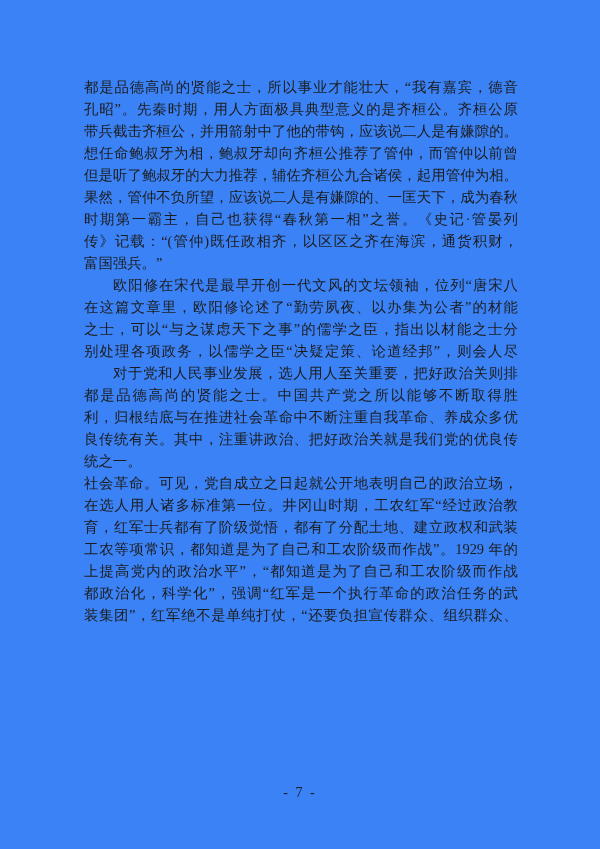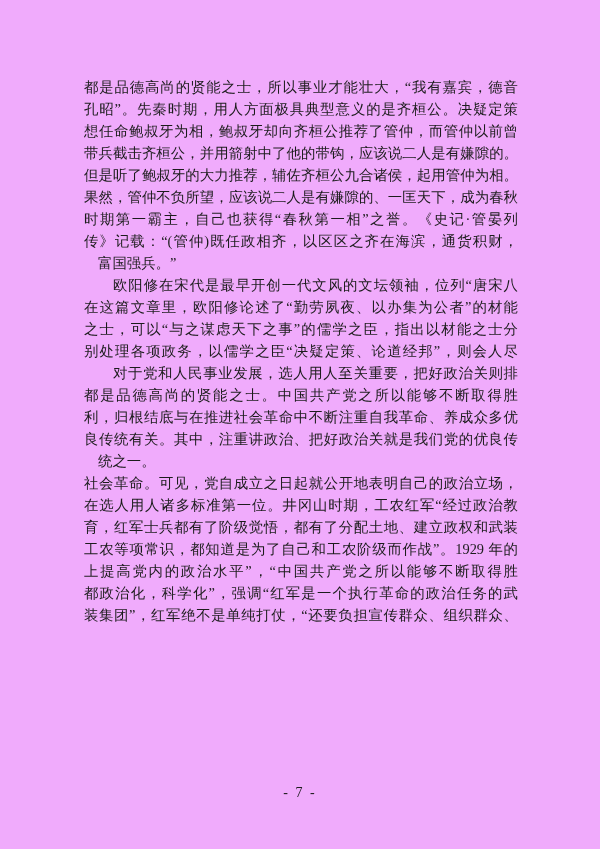--- a/index.html
+++ b/index.html
@@ -4,21 +4,21 @@
 <style>
   html, body {
     margin: 0;
     padding: 0;
     background: #ffffff;
   }
   .page {
     position: relative;
     width: 600px;
     height: 849px;
-    background: #f0abfc;
+    background: #3b82f6;
     font-family: "Liberation Serif", "DejaVu Serif", serif;
     color: #1c1c1c;
     overflow: hidden;
   }
   .text-block {
     position: absolute;
     left: 84px;
     top: 76px;
     width: 434px;
   }
@@ -36,21 +36,20 @@
     text-align-last: justify;
     overflow: hidden;
     white-space: nowrap;
   }
   .line.indent {
     text-indent: 29px;
   }
   .line.lastline {
     text-align: center;
     text-align-last: left;
-    margin-left: 14px;
   }
   .footer {
     position: absolute;
     left: 0;
     top: 784px;
     width: 100%;
     text-align: center;
     font-size: 14px;
     line-height: 18px;
     color: #1c1c1c;
@@ -58,23 +57,23 @@
   }
 </style>
 </head>
 <body>
 
 <div class="page">
   <div class="text-block">
 
     <p class="para">
       <span class="line">都是品德高尚的贤能之士，所以事业才能壮大，“我有嘉宾，德音</span>
-      <span class="line">孔昭”。先秦时期，用人方面极具典型意义的是齐桓公。决疑定策</span>
+      <span class="line">孔昭”。先秦时期，用人方面极具典型意义的是齐桓公。齐桓公原</span>
+      <span class="line">带兵截击齐桓公，并用箭射中了他的带钩，应该说二人是有嫌隙的。</span>
       <span class="line">想任命鲍叔牙为相，鲍叔牙却向齐桓公推荐了管仲，而管仲以前曾</span>
-      <span class="line">带兵截击齐桓公，并用箭射中了他的带钩，应该说二人是有嫌隙的。</span>
       <span class="line">但是听了鲍叔牙的大力推荐，辅佐齐桓公九合诸侯，起用管仲为相。</span>
       <span class="line">果然，管仲不负所望，应该说二人是有嫌隙的、一匡天下，成为春秋</span>
       <span class="line">时期第一霸主，自己也获得“春秋第一相”之誉。《史记·管晏列</span>
       <span class="line">传》记载：“(管仲)既任政相齐，以区区之齐在海滨，通货积财，</span>
       <span class="line lastline">富国强兵。”</span>
     </p>
 
     <p class="para">
       <span class="line indent">欧阳修在宋代是最早开创一代文风的文坛领袖，位列“唐宋八</span>
       <span class="line">在这篇文章里，欧阳修论述了“勤劳夙夜、以办集为公者”的材能</span>
@@ -88,21 +87,21 @@
       <span class="line">利，归根结底与在推进社会革命中不断注重自我革命、养成众多优</span>
       <span class="line">良传统有关。其中，注重讲政治、把好政治关就是我们党的优良传</span>
       <span class="line lastline">统之一。</span>
     </p>
 
     <p class="para">
       <span class="line">社会革命。可见，党自成立之日起就公开地表明自己的政治立场，</span>
       <span class="line">在选人用人诸多标准第一位。井冈山时期，工农红军“经过政治教</span>
       <span class="line">育，红军士兵都有了阶级觉悟，都有了分配土地、建立政权和武装</span>
       <span class="line">工农等项常识，都知道是为了自己和工农阶级而作战”。1929 年的</span>
-      <span class="line">上提高党内的政治水平”，“中国共产党之所以能够不断取得胜</span>
+      <span class="line">上提高党内的政治水平”，“都知道是为了自己和工农阶级而作战</span>
       <span class="line">都政治化，科学化”，强调“红军是一个执行革命的政治任务的武</span>
       <span class="line">装集团”，红军绝不是单纯打仗，“还要负担宣传群众、组织群众、</span>
     </p>
 
   </div>
 
   <div class="footer">- 7 -</div>
 </div>
 
 </body></html>

